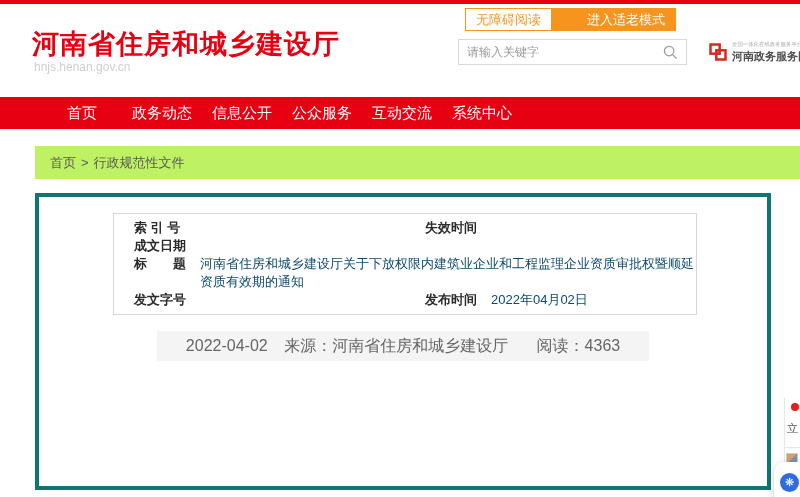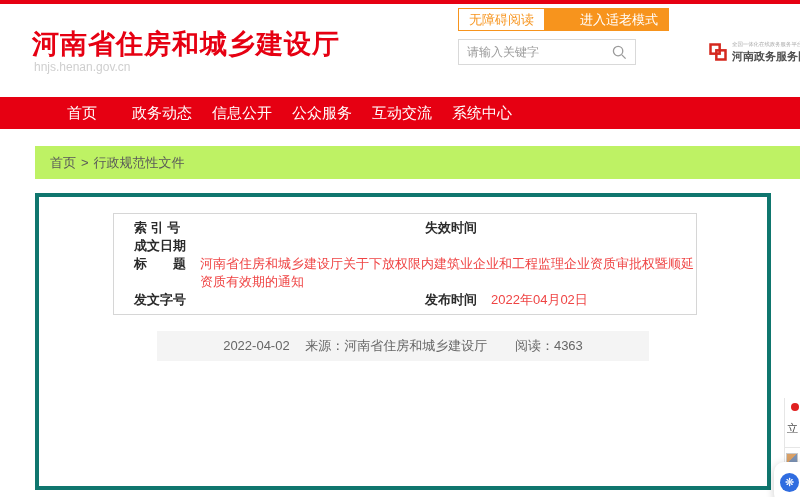--- a/index.html
+++ b/index.html
@@ -6,26 +6,26 @@
   html,body { width:800px; height:497px; overflow:hidden; background:#fff;
     font-family:"Liberation Sans","DejaVu Sans",sans-serif; }
   .topbar { height:4px; background:#e60012; }
 
   
   .header { position:relative; height:93px; background:#fff; }
   .site-title { position:absolute; left:32px; top:22px; font-size:27px; font-weight:700;
     color:#e60012; letter-spacing:1px; }
   .site-url { position:absolute; left:34px; top:56px; font-size:12px; color:#cfcfcf; }
   .hdr-controls { position:absolute; left:458px; top:4px; }
-  .btn-row { display:flex; }
+  .btn-row { display:flex;margin-left:7px; }
   .btn { height:23px; line-height:21px; font-size:13px; padding:0 10px; cursor:pointer;
     display:inline-block; }
   .btn-outline { background:#fff; border:1px solid #f7941d; color:#f7941d; }
   .btn-solid { background:#f7941d; border:1px solid #f7941d; color:#fff;padding-left:34px; }
-  .search-box { position:relative; margin-top:8px; width:178px; height:26px;
+  .search-box { position:relative; margin-top:8px; width:229px; height:26px;
     border:1px solid #d9d9d9; background:#fff; }
   .search-input { width:175px; height:24px; border:none; outline:none; padding:0 8px;
     font-size:12px; color:#333; font-family:inherit; }
   .search-input::placeholder { color:#9b9b9b; }
   .search-icon { position:absolute; right:8px; top:5px; width:15px; height:15px; }
   .gov-logo { position:absolute; left:250px; top:32px; display:flex; align-items:center; width:120px; }
   .gov-logo-icon { width:20px; height:20px; margin-right:4px; flex:0 0 auto; }
   .gov-logo-text1 { font-size:6px; color:#aaa; white-space:nowrap; transform:scale(.9);
     transform-origin:left; }
   .gov-logo-text2 { font-size:11px; color:#4f4f4f; font-weight:700; white-space:nowrap; }
@@ -42,27 +42,27 @@
 
   
   .card { position:relative; margin:14px 0 0 35px; width:736px; height:297px;
     background:#fff; border:4px solid #0f766e; }
   .doc-table { margin:16px 0 0 74px; width:584px; border:1px solid #d6d6d6; padding:5px 0;
     font-size:13px; color:#333; }
   .dt-row { display:flex; line-height:18px; }
   .dt-cell { display:flex; width:50%; }
   .dt-cell.full { width:100%; }
   .dt-label { font-weight:700; color:#2b2b2b; padding-left:20px; white-space:pre; flex:0 0 auto; }
-  .dt-value { padding-left:14px; color:#ef4444; }
+  .dt-value { padding-left:14px; color:#0c4a6e; }
 
   .article-title { margin-top:22px; text-align:center; font-size:19px; line-height:23px;
     font-weight:700; color:#4c4c4c; }
 
   .meta-bar { margin:16px auto 0; width:492px; height:30px; line-height:30px;
-    background:#f4f4f4; text-align:center; font-size:13px; color:#666; }
+    background:#f4f4f4; text-align:center; font-size:16px; color:#666; }
   .meta-bar span { margin:0 6px; }
   .meta-views { margin-left:18px !important; }
 
   .attachment { margin:30px 0 0 124px; }
   .attachment a { font-size:13px; color:#2b7bba; text-decoration:underline; cursor:pointer; }
 
   
   .float-panel { position:absolute; right:0; top:398px; width:16px; height:99px;
     background:#fff; border-left:1px solid #e6e6e6; z-index:5; }
   .fp-dot { position:absolute; right:1px; top:5px; width:8px; height:8px; border-radius:50%;

